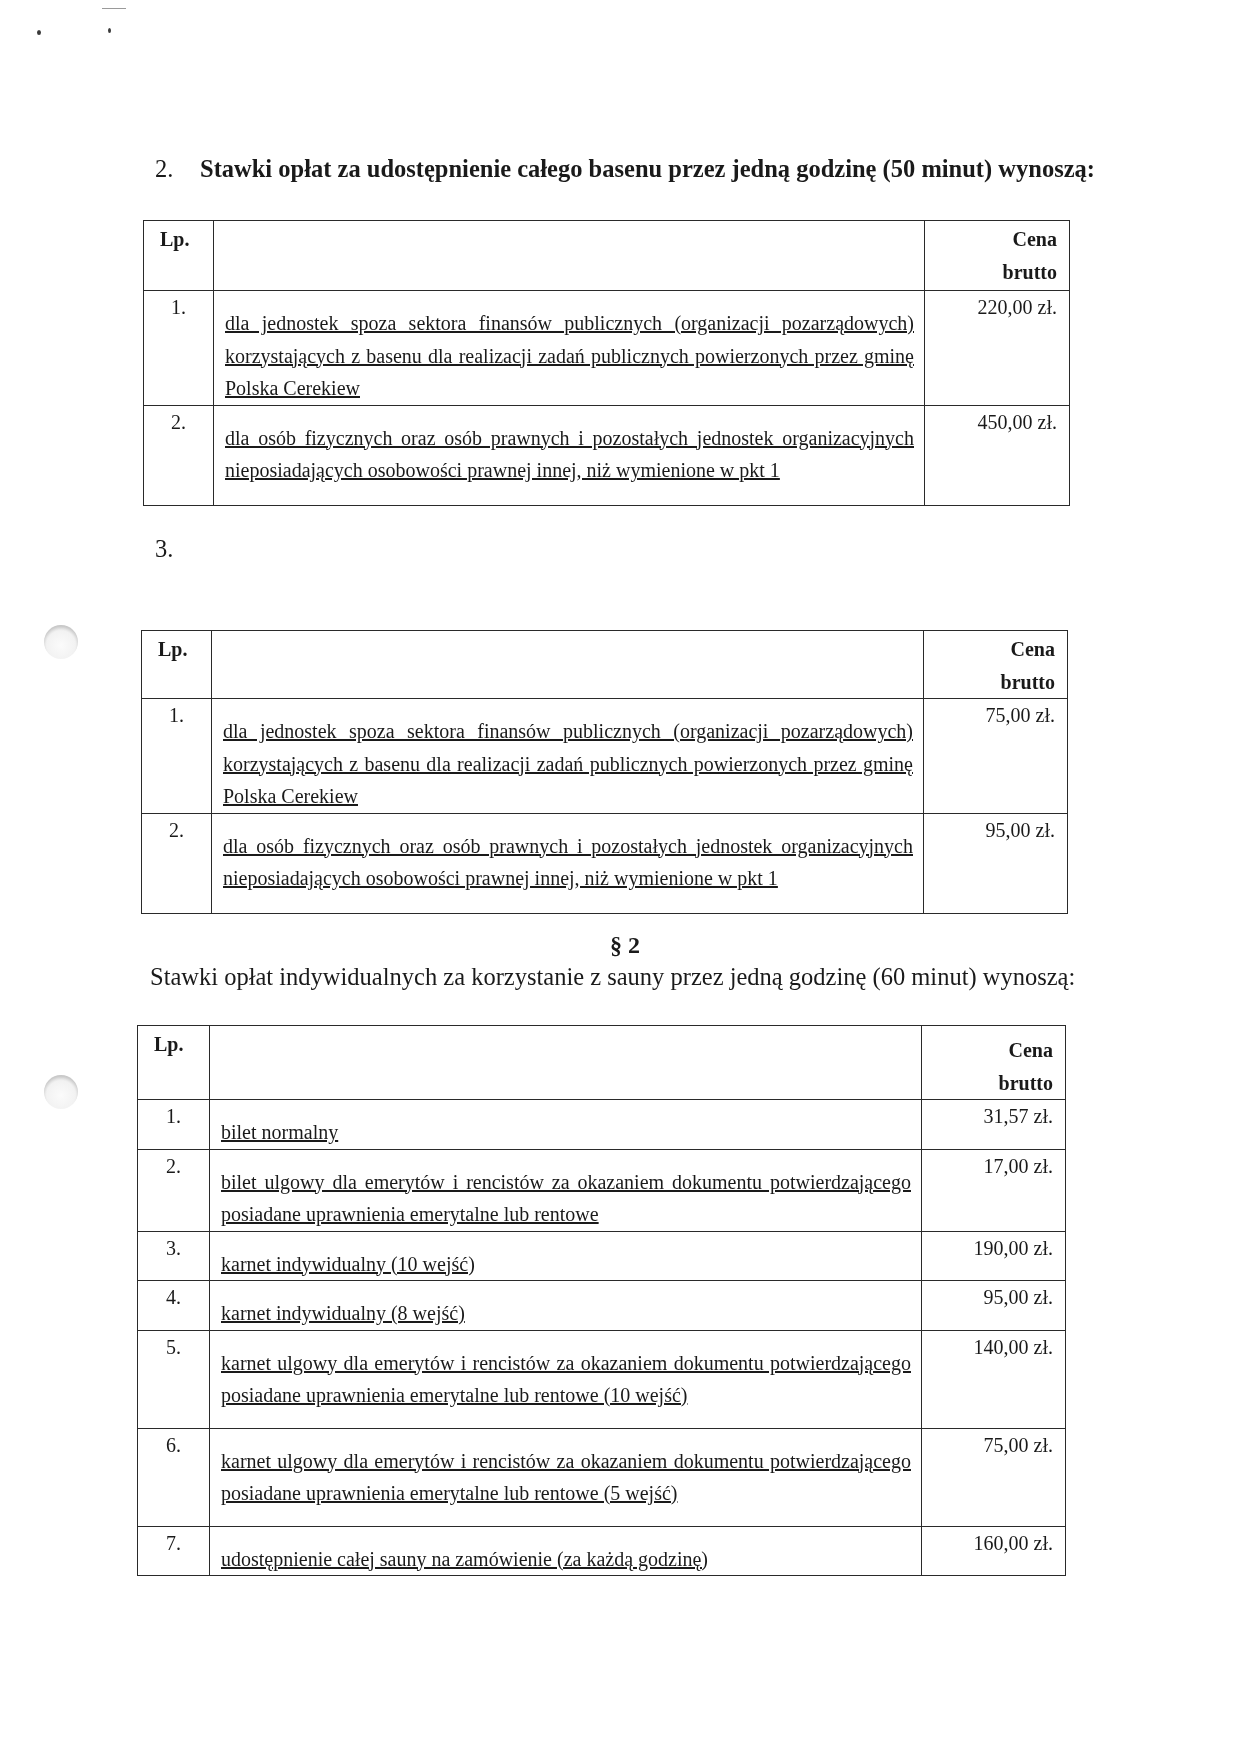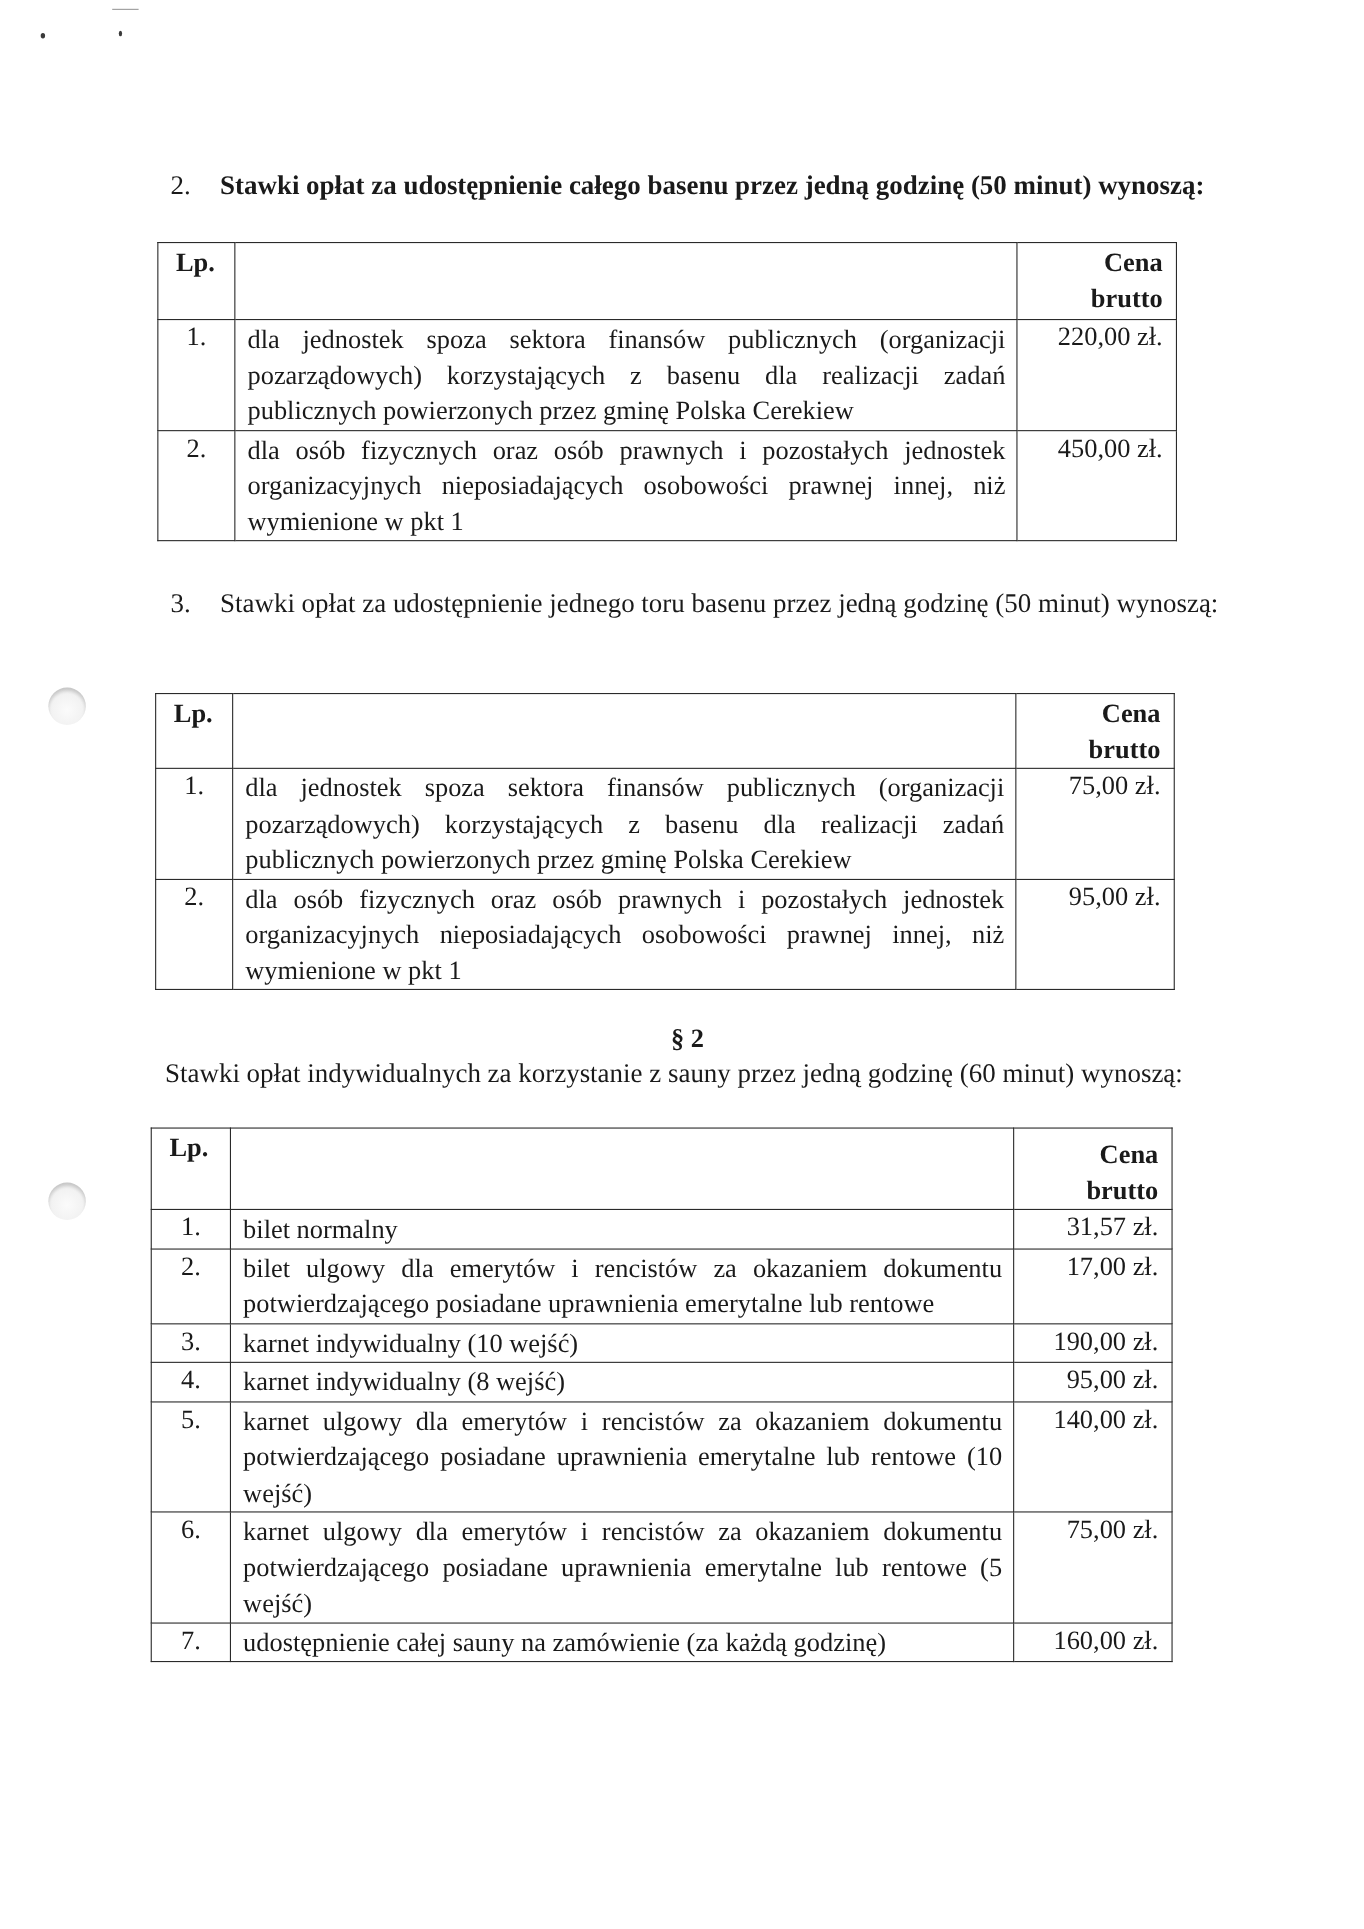--- a/index.html
+++ b/index.html
@@ -9,24 +9,24 @@
   .scan-dash { position:absolute; height:1px; background:#9a9a9a; }
   .hole { position:absolute; width:34px; height:34px; border-radius:50%;
           background:radial-gradient(circle at 50% 60%, #fbfbfb 0%, #f2f2f2 55%, #d9d9d9 85%, #c8c8c8 100%);
           box-shadow: inset 0 3px 3px rgba(0,0,0,0.12); }
   .para { position:absolute; font-size:24.5px; line-height:33px; }
   .para .num { position:absolute; left:0; top:0; }
   .para .txt { position:absolute; left:45px; top:0; }
   .justify { text-align:justify; text-align-last:left; }
   .sect { position:absolute; font-weight:bold; font-size:24px; text-align:center; }
 
-  table.rates { position:absolute; border-collapse:collapse; font-size:24px; line-height:32.5px; table-layout:fixed; }
+  table.rates { position:absolute; border-collapse:collapse; font-size:20px; line-height:32.5px; table-layout:fixed; }
   table.rates td { border:1.6px solid #2a2a2a; vertical-align:top; padding:0; }
   table.rates td.lp { text-align:center; }
-  table.rates td.desc { padding:2px 10px 0 11px; text-align:justify; text-align-last:left; }
+  table.rates td.desc { padding:16px 10px 0 11px; text-align:justify; text-align-last:left;text-decoration:underline; }
   table.rates td.price { text-align:right; padding-right:12px; }
   .hdr-lp { font-weight:bold; text-align:left !important; padding-left:16px !important; padding-top:2px !important; }
   .hdr-price { font-weight:bold; text-align:left; padding-top:2px !important; }
 </style>
 </head>
 <body>
 
 <div class="scan-dash" style="left:102px; top:8px; width:24px;"></div>
 <div class="scan-dot" style="left:37px; top:30px; width:4px; height:5px;"></div>
 <div class="scan-dot" style="left:108px; top:28px; width:3px; height:5px;"></div>
@@ -61,21 +61,20 @@
   <tr style="height:100px;">
     <td class="lp">2.</td>
     <td class="desc">dla osób fizycznych oraz osób prawnych i pozostałych jednostek organizacyjnych nieposiadających osobowości prawnej innej, niż wymienione w pkt 1</td>
     <td class="price">450,00 zł.</td>
   </tr>
 </tbody>
   </table>
 
 <div class="para" style="left:155px; top:532px; width:955px; height:70px;">
   <span class="num">3.</span>
-  <span class="txt justify" style="width:910px; display:block;">Stawki opłat za udostępnienie jednego toru basenu przez jedną godzinę (50 minut) wynoszą:</span>
 </div>
 
 <table class="rates" style="left:141px; top:630px; width:926px;">
   <colgroup>
       <col style="width:70px">
       <col style="width:712px">
       <col style="width:144px">
     </colgroup>
   <tbody>
       <tr style="height:67px;">

